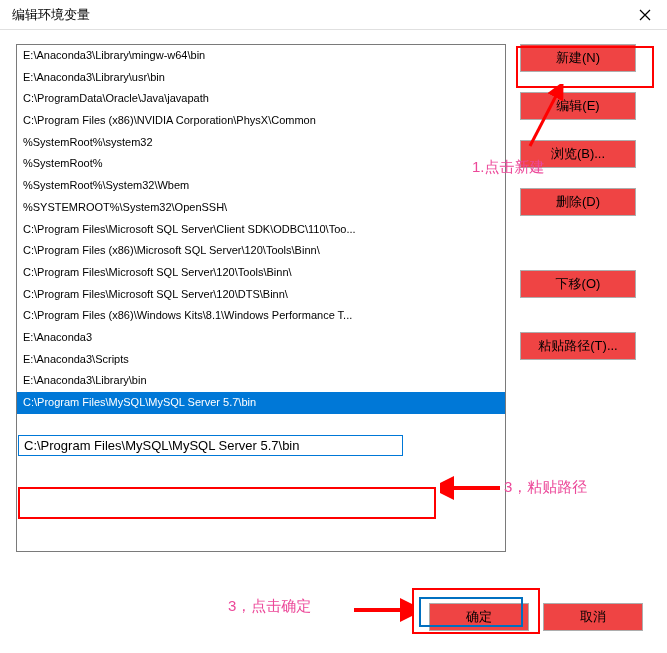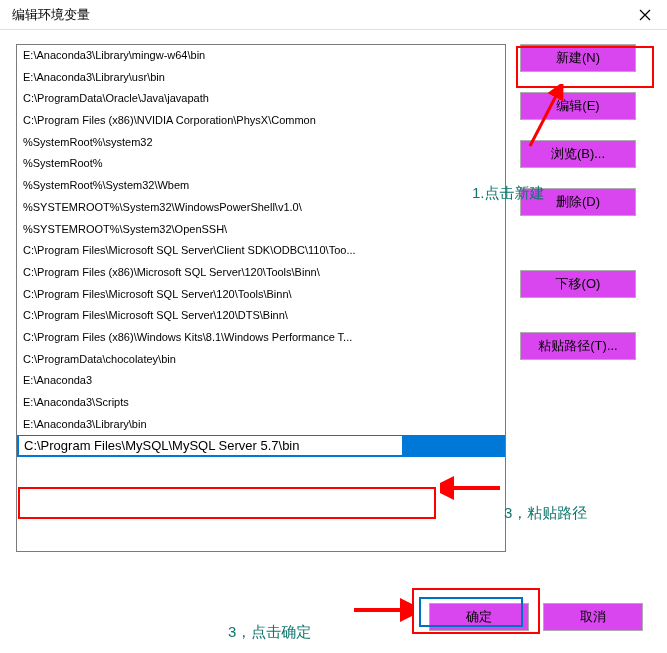--- a/index.html
+++ b/index.html
@@ -70,21 +70,21 @@
     display:flex;
     align-items:center;
   }
   .buttons {
     display: flex;
     flex-direction: column;
   }
   .btn {
     width: 116px;
     height: 28px;
-    background: #d946ef;
+    background: #ef4444;
     border: 1px solid #adadad;
     font-size: 13px;
     color: #000;
     display:flex;
     align-items:center;
     justify-content:center;
     cursor:pointer;
     user-select:none;
   }
   .gap-s { height: 20px; }
@@ -93,26 +93,25 @@
     position:absolute;
     bottom: 22px;
     right: 24px;
     display:flex;
     gap: 14px;
   }
   .bottom-row .btn { width:100px; }
   
   .anno {
     position:absolute;
-    color: #0f766e;
+    color: #ec4899;
     font-size: 15px;
     font-weight: normal;
     pointer-events: none;
     white-space: nowrap;
-    margin-top: 26px;
   }
   .red-box {
     position:absolute;
     border: 2px solid #ff0000;
     pointer-events:none;
   }
   .blue-box {
     position:absolute;
     border: 2px solid #0070c0;
     pointer-events:none;
@@ -145,28 +144,26 @@
   <div class="main-row">
     <div class="listbox">
       <div class="list-inner">
         <div class="list-item">E:\Anaconda3\Library\mingw-w64\bin</div>
         <div class="list-item">E:\Anaconda3\Library\usr\bin</div>
         <div class="list-item">C:\ProgramData\Oracle\Java\javapath</div>
         <div class="list-item">C:\Program Files (x86)\NVIDIA Corporation\PhysX\Common</div>
         <div class="list-item">%SystemRoot%\system32</div>
         <div class="list-item">%SystemRoot%</div>
         <div class="list-item">%SystemRoot%\System32\Wbem</div>
-        <div class="list-item">%SYSTEMROOT%\System32\WindowsPowerShell\v1.0\</div>
         <div class="list-item">%SYSTEMROOT%\System32\OpenSSH\</div>
         <div class="list-item">C:\Program Files\Microsoft SQL Server\Client SDK\ODBC\110\Too...</div>
         <div class="list-item">C:\Program Files (x86)\Microsoft SQL Server\120\Tools\Binn\</div>
         <div class="list-item">C:\Program Files\Microsoft SQL Server\120\Tools\Binn\</div>
         <div class="list-item">C:\Program Files\Microsoft SQL Server\120\DTS\Binn\</div>
         <div class="list-item">C:\Program Files (x86)\Windows Kits\8.1\Windows Performance T...</div>
-        <div class="list-item">C:\ProgramData\chocolatey\bin</div>
         <div class="list-item">E:\Anaconda3</div>
         <div class="list-item">E:\Anaconda3\Scripts</div>
         <div class="list-item">E:\Anaconda3\Library\bin</div>
         <div class="list-item selected">C:\Program Files\MySQL\MySQL Server 5.7\bin</div>
       </div>
       <div class="edit-field" style="left:1px; top:390px; width:385px;">
         <span>C:\Program Files\MySQL\MySQL Server 5.7\bin</span>
       </div>
     </div>
 

